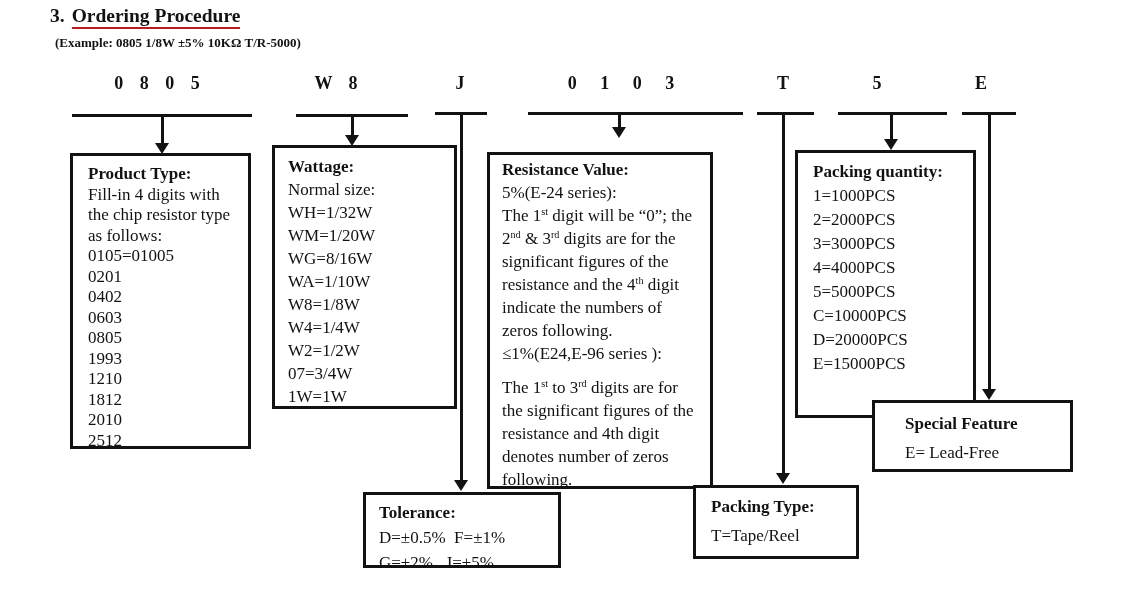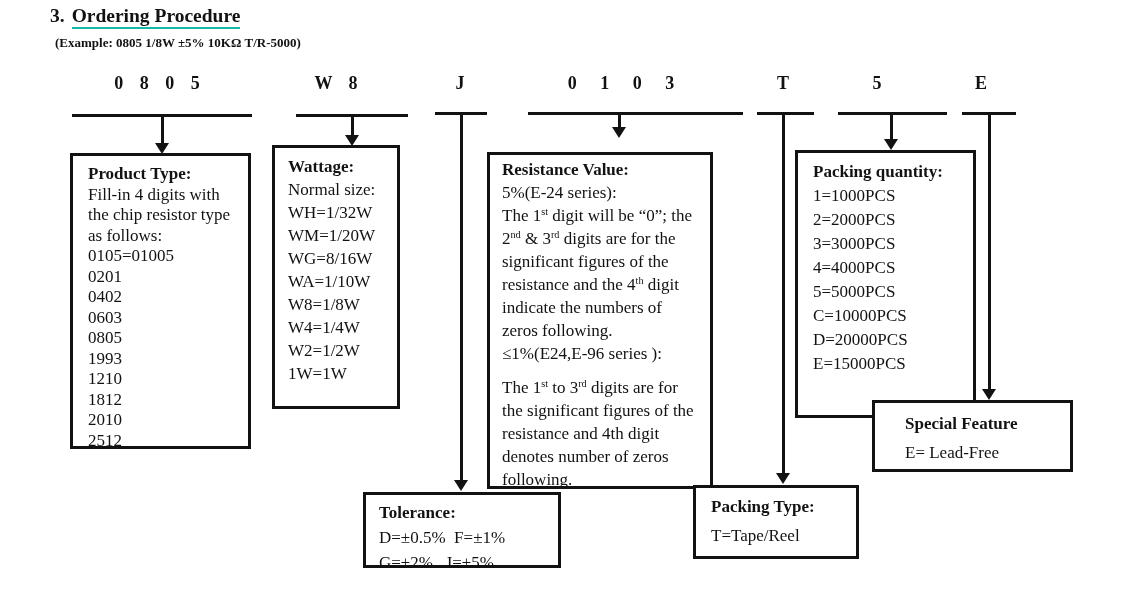--- a/index.html
+++ b/index.html
@@ -3,21 +3,21 @@
 <meta charset="utf-8">
 <style>
   html,body{margin:0;padding:0;}
   body{
     width:1146px;height:604px;background:#ffffff;position:relative;overflow:hidden;
     font-family:"Liberation Serif", serif;color:#121212;
   }
   .abs{position:absolute;}
   
   .title{position:absolute;left:50px;top:5px;font-size:19.5px;font-weight:bold;white-space:pre;}
-  .ttext{margin-left:7px;border-bottom:2px solid #14b8a6;padding-bottom:1px;}
+  .ttext{margin-left:7px;border-bottom:2px solid #b91c1c;padding-bottom:1px;}
   .example{position:absolute;left:55px;top:35px;font-size:13px;font-weight:bold;white-space:pre;}
   
   .code{
     position:absolute;top:73px;transform:translateX(-50%);
     font-size:18px;font-weight:bold;white-space:pre;word-spacing:12px;
   }
   
   .hline{position:absolute;height:3px;background:#121212;}
   .vline{position:absolute;width:3px;background:#121212;}
   .arrow{
@@ -27,21 +27,21 @@
   }
   
   .box{
     position:absolute;border:3px solid #121212;background:#ffffff;
     box-sizing:border-box;font-size:17px;overflow:hidden;
   }
   .bt{font-weight:bold;white-space:pre-wrap;}
   .line{white-space:pre-wrap;}
   sup{font-size:0.6em;line-height:0;position:relative;top:-0.55em;vertical-align:baseline;}
   #b-product{left:70px;top:153px;width:181px;height:296px;padding:8px 4px 0 15px;line-height:20.5px;}
-  #b-wattage{left:272px;top:145px;width:128px;height:264px;padding:7px 4px 0 13px;line-height:23px;}
+  #b-wattage{left:272px;top:145px;width:185px;height:264px;padding:7px 4px 0 13px;line-height:23px;}
   #b-resistance{left:487px;top:152px;width:226px;height:337px;padding:3px 8px 0 12px;line-height:23px;}
   #b-resistance .gap{margin-top:11px;}
   #b-packqty{left:795px;top:150px;width:181px;height:268px;padding:7px 4px 0 15px;line-height:24px;}
   #b-special{left:872px;top:400px;width:201px;height:72px;padding:8px 4px 0 30px;line-height:25px;}
   #b-special .bt{margin-bottom:4px;}
   #b-tolerance{left:363px;top:492px;width:198px;height:76px;padding:5px 16px 0 13px;line-height:25px;}
   #b-packtype{left:693px;top:485px;width:166px;height:74px;padding:6px 4px 0 15px;line-height:26px;}
   #b-packtype .bt{margin-bottom:3px;}
 </style>
 </head>
@@ -105,20 +105,21 @@
     <div class="bt">Wattage:</div>
     <div class="line">Normal size:</div>
     <div>
         <div class="line">WH=1/32W</div>
         <div class="line">WM=1/20W</div>
         <div class="line">WG=8/16W</div>
         <div class="line">WA=1/10W</div>
         <div class="line">W8=1/8W</div>
         <div class="line">W4=1/4W</div>
         <div class="line">W2=1/2W</div>
+        <div class="line">07=3/4W</div>
         <div class="line">1W=1W</div>
       </div>
   </div>
 
   <div class="box" id="b-resistance">
     <div class="bt">Resistance Value:</div>
     <div class="line">5%(E-24 series):</div>
     <div class="line">The 1<sup>st</sup> digit will be “0”; the 2<sup>nd</sup> &amp; 3<sup>rd</sup> digits are for the significant figures of the resistance and the 4<sup>th</sup> digit indicate the numbers of zeros following.</div>
     <div class="line">≤1%(E24,E-96 series ):</div>
     <div class="line gap">The 1<sup>st</sup> to 3<sup>rd</sup> digits are for the significant figures of the resistance and 4th digit denotes number of zeros following.</div>

